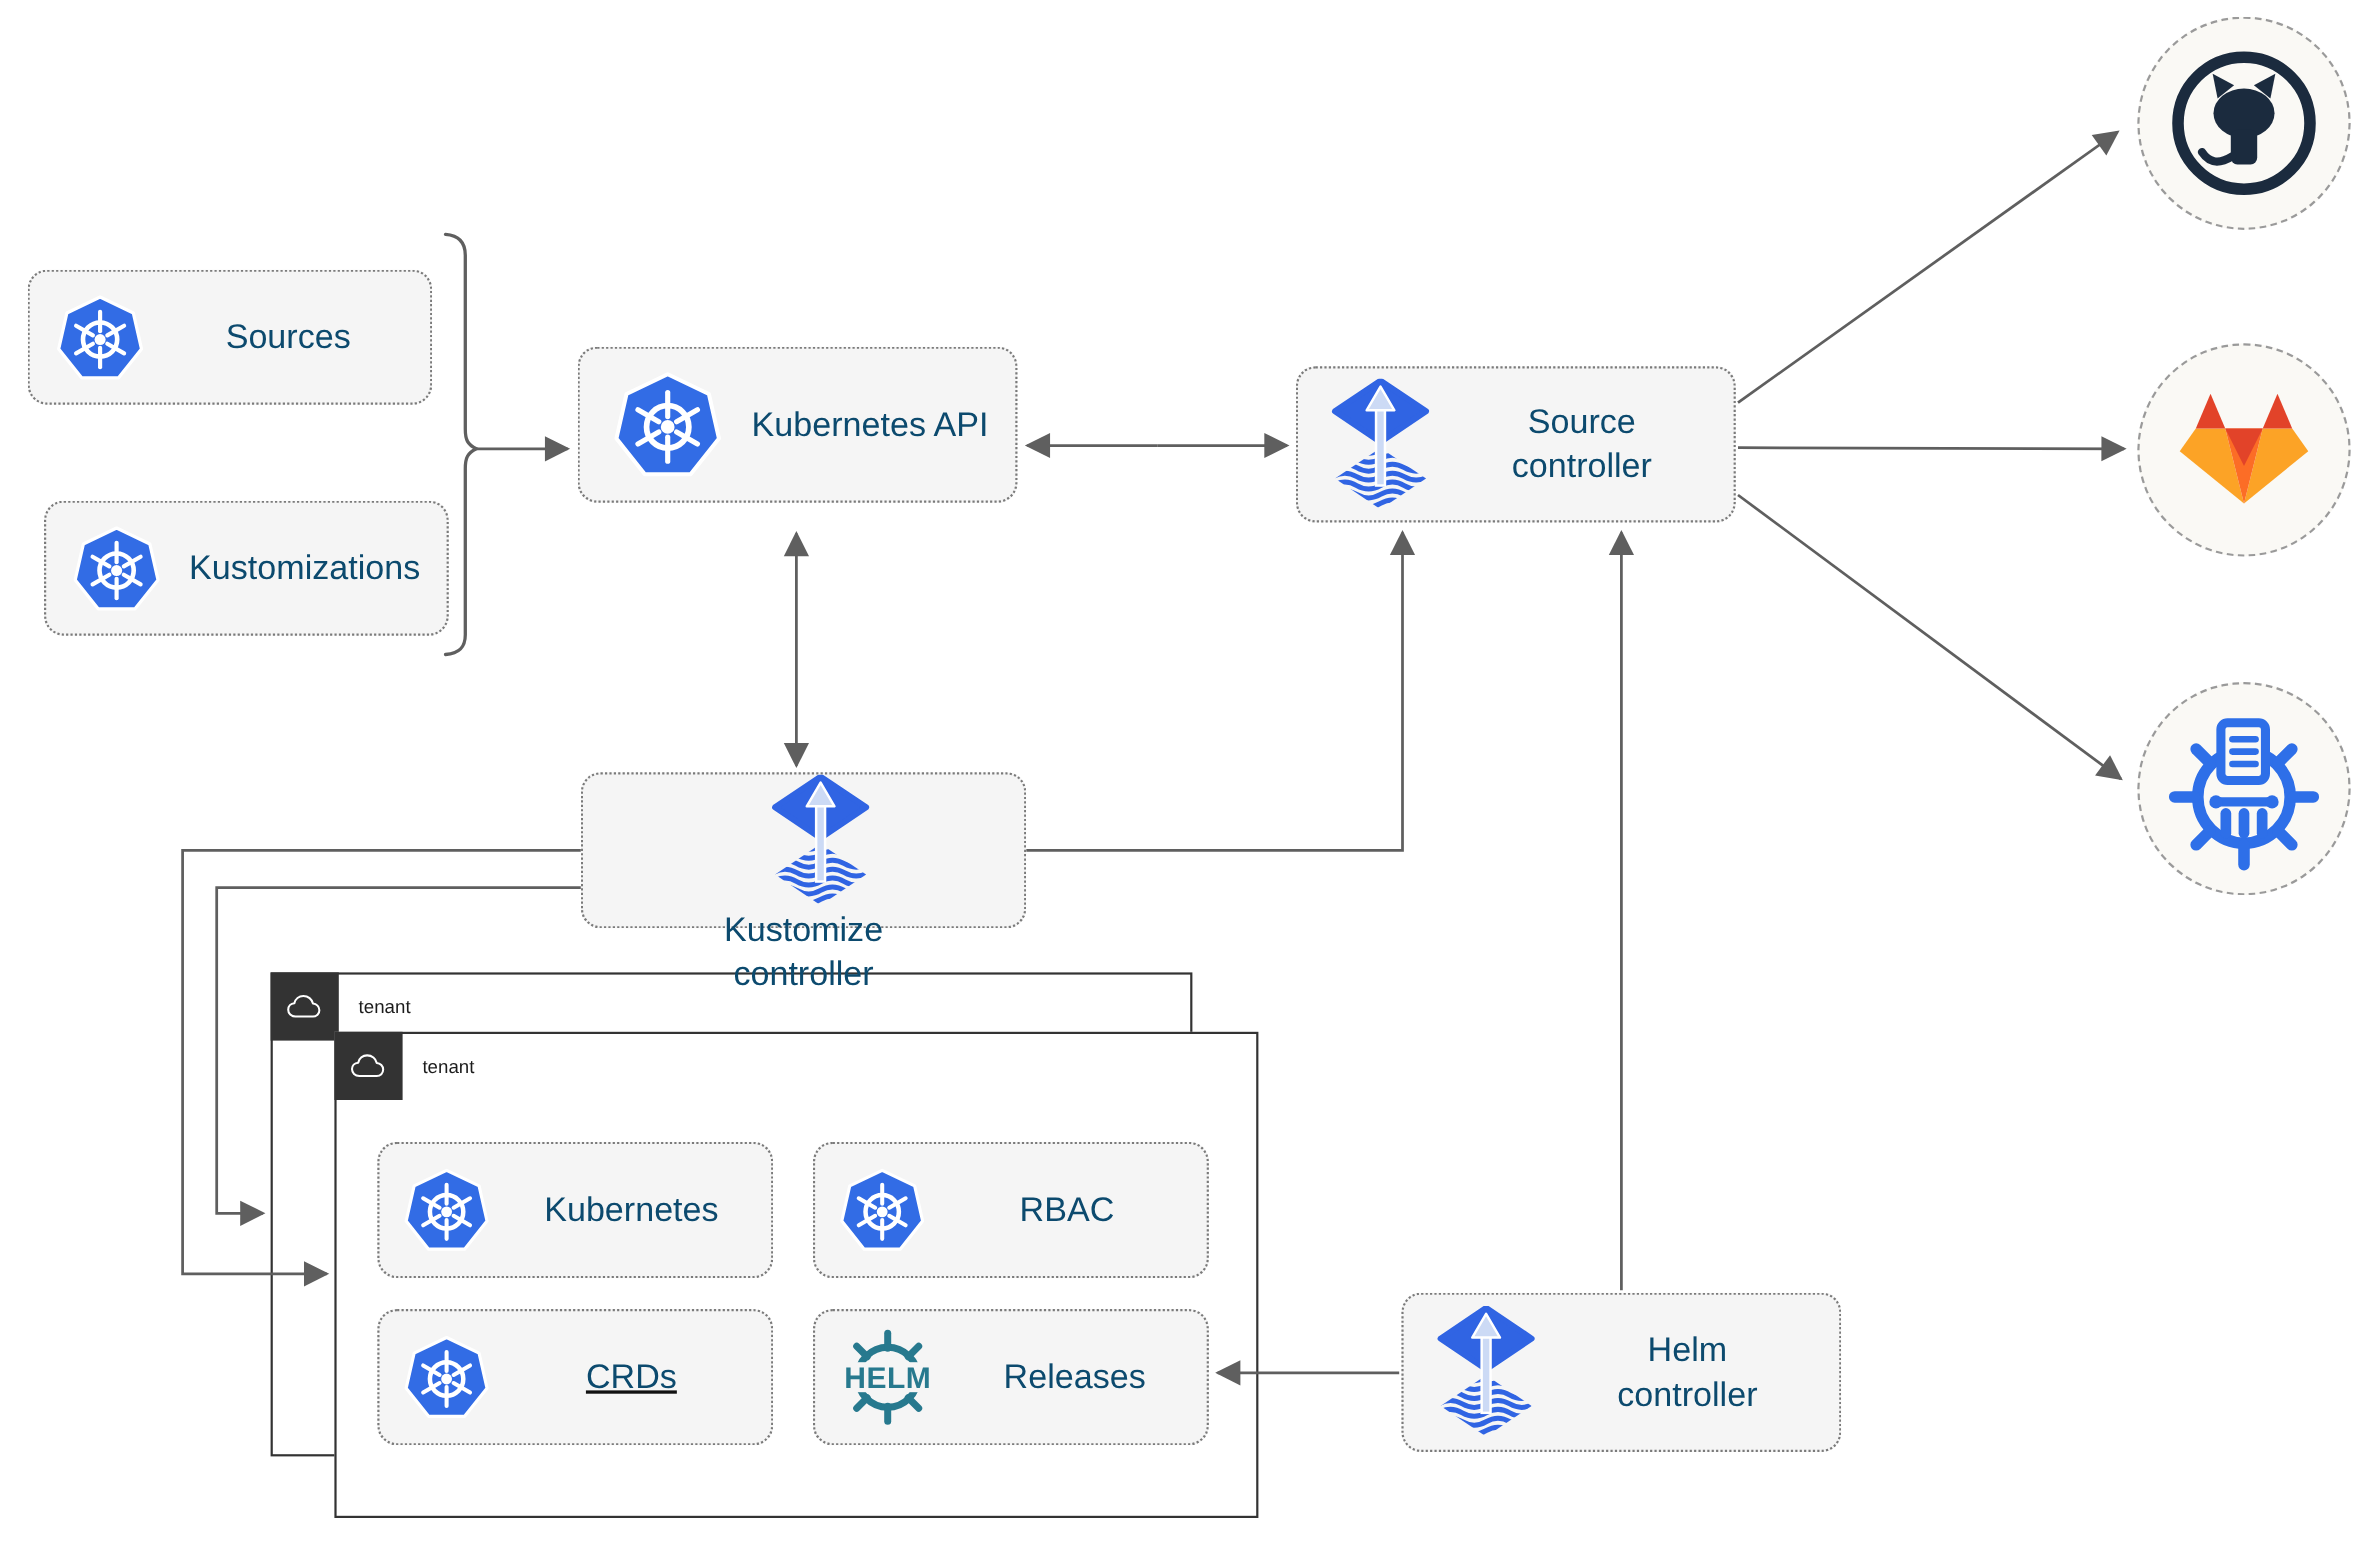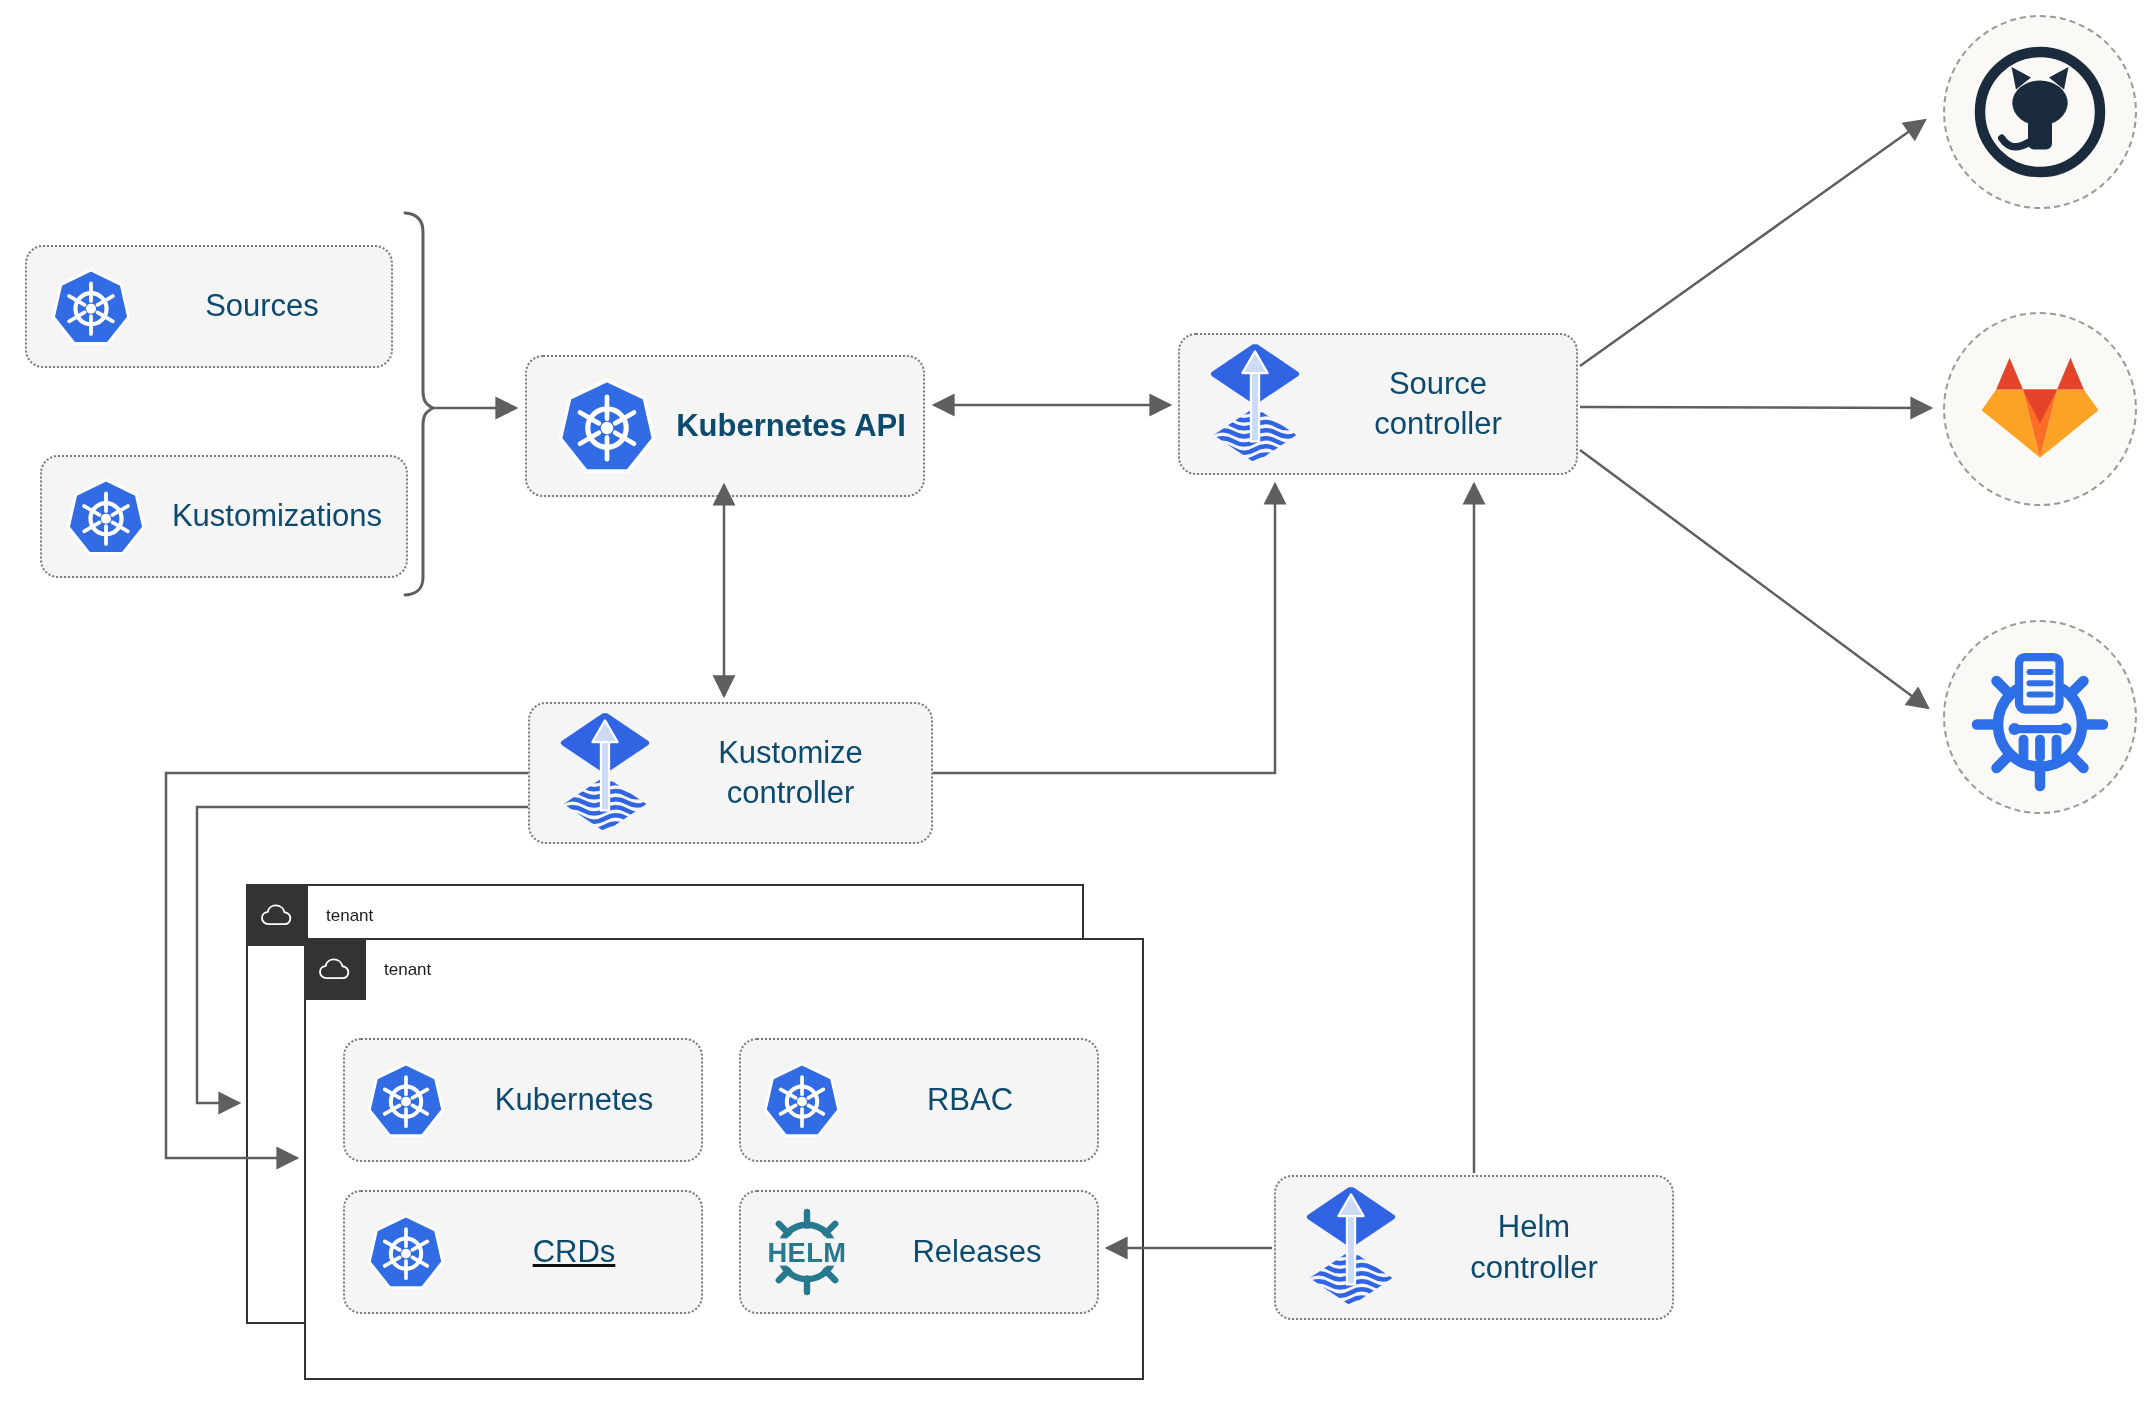--- a/index.html
+++ b/index.html
@@ -101,42 +101,42 @@
 
   <div class="node" style="left:40px;top:455px;width:368px;height:123px;">
     <span class="nicon" style="margin-left:22px;">
       <svg width="84" height="84" viewBox="0 0 100 100">
           <use href="#sym-k8s"></use>
         </svg>
       </span>
     <span class="nlabel">Kustomizations</span>
   </div>
 
-  <div class="node" style="left:525px;top:355px;width:400px;height:142px;font-weight:bold;">
+  <div class="node" style="left:525px;top:315px;width:400px;height:142px;">
     <span class="nicon" style="margin-left:28px;">
       <svg width="104" height="104" viewBox="0 0 100 100">
           <use href="#sym-k8s"></use>
         </svg>
       </span>
     <span class="nlabel">Kubernetes API</span>
   </div>
 
   <div class="node" style="left:1178px;top:333px;width:400px;height:142px;">
     <span class="nicon" style="margin-left:30px;">
       <svg width="90" height="121" viewBox="0 0 100 134">
           <use href="#sym-flux"></use>
         </svg>
       </span>
     <span class="nlabel two">
       <span>Source</span>
       <span>controller</span>
     </span>
   </div>
 
-  <div class="node" style="left:528px;top:702px;width:405px;height:142px;">
+  <div class="node" style="left:528px;top:702px;width:405px;height:142px;flex-direction:column;">
     <span class="nicon" style="margin-left:30px;">
       <svg width="90" height="121" viewBox="0 0 100 134">
           <use href="#sym-flux"></use>
         </svg>
       </span>
     <span class="nlabel two">
       <span>Kustomize</span>
       <span>controller</span>
     </span>
   </div>

